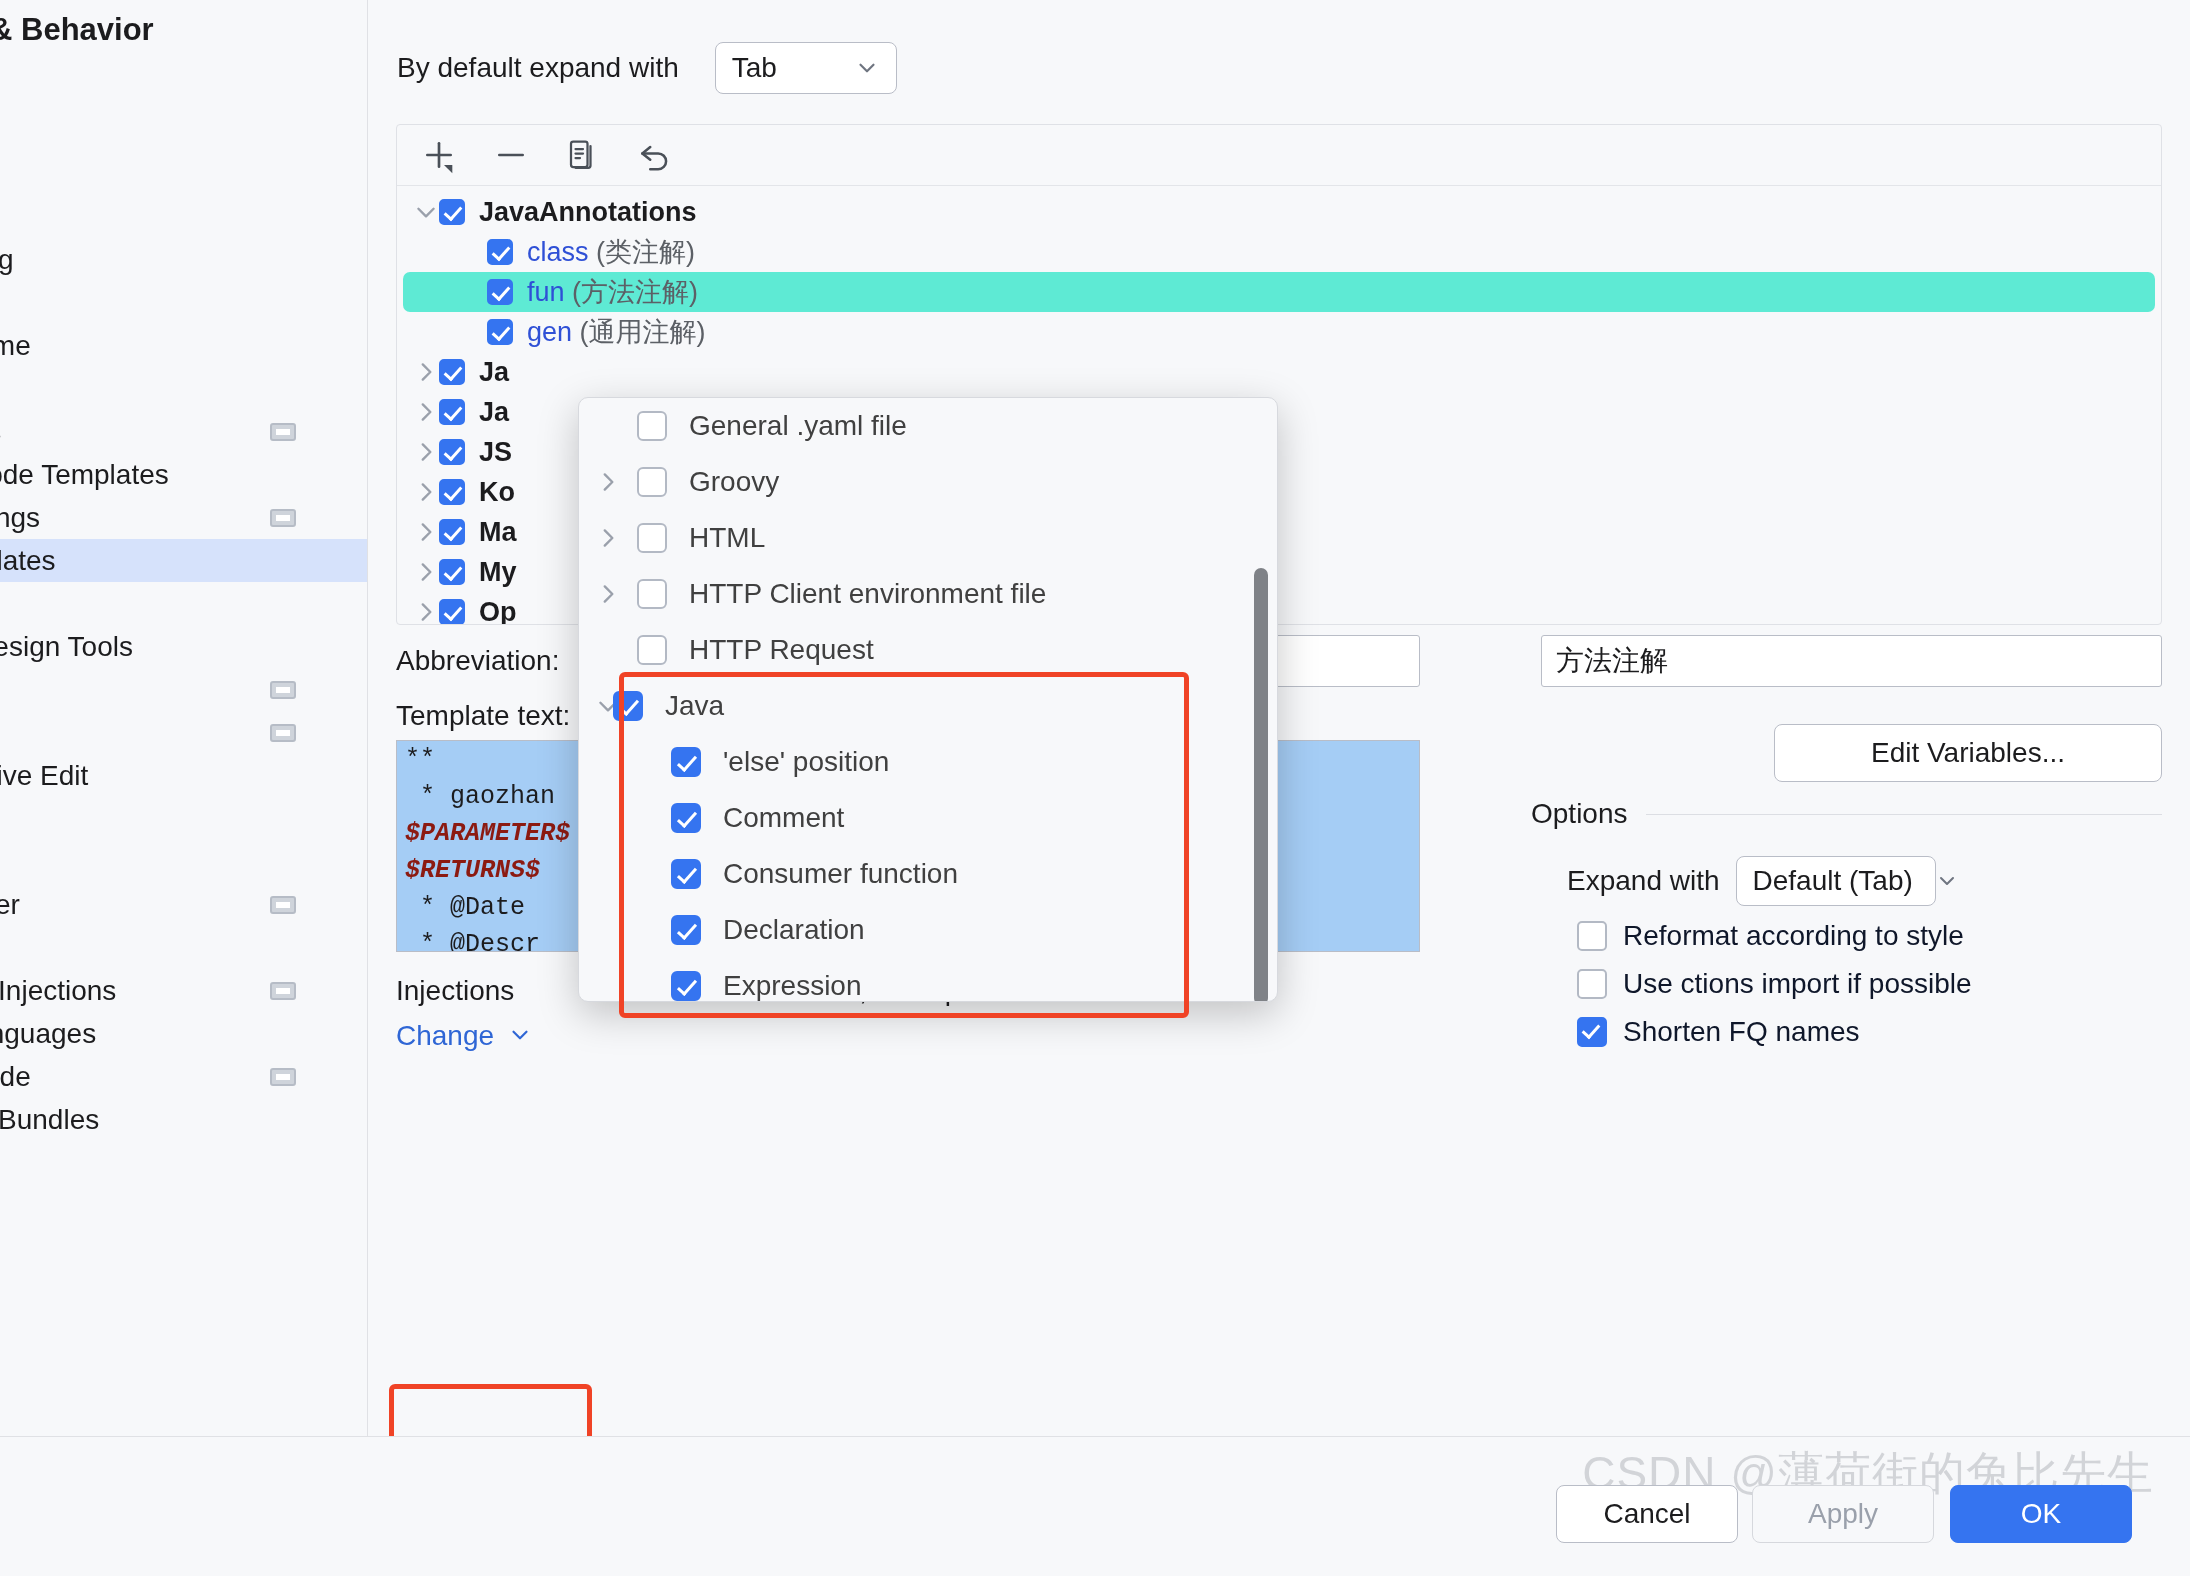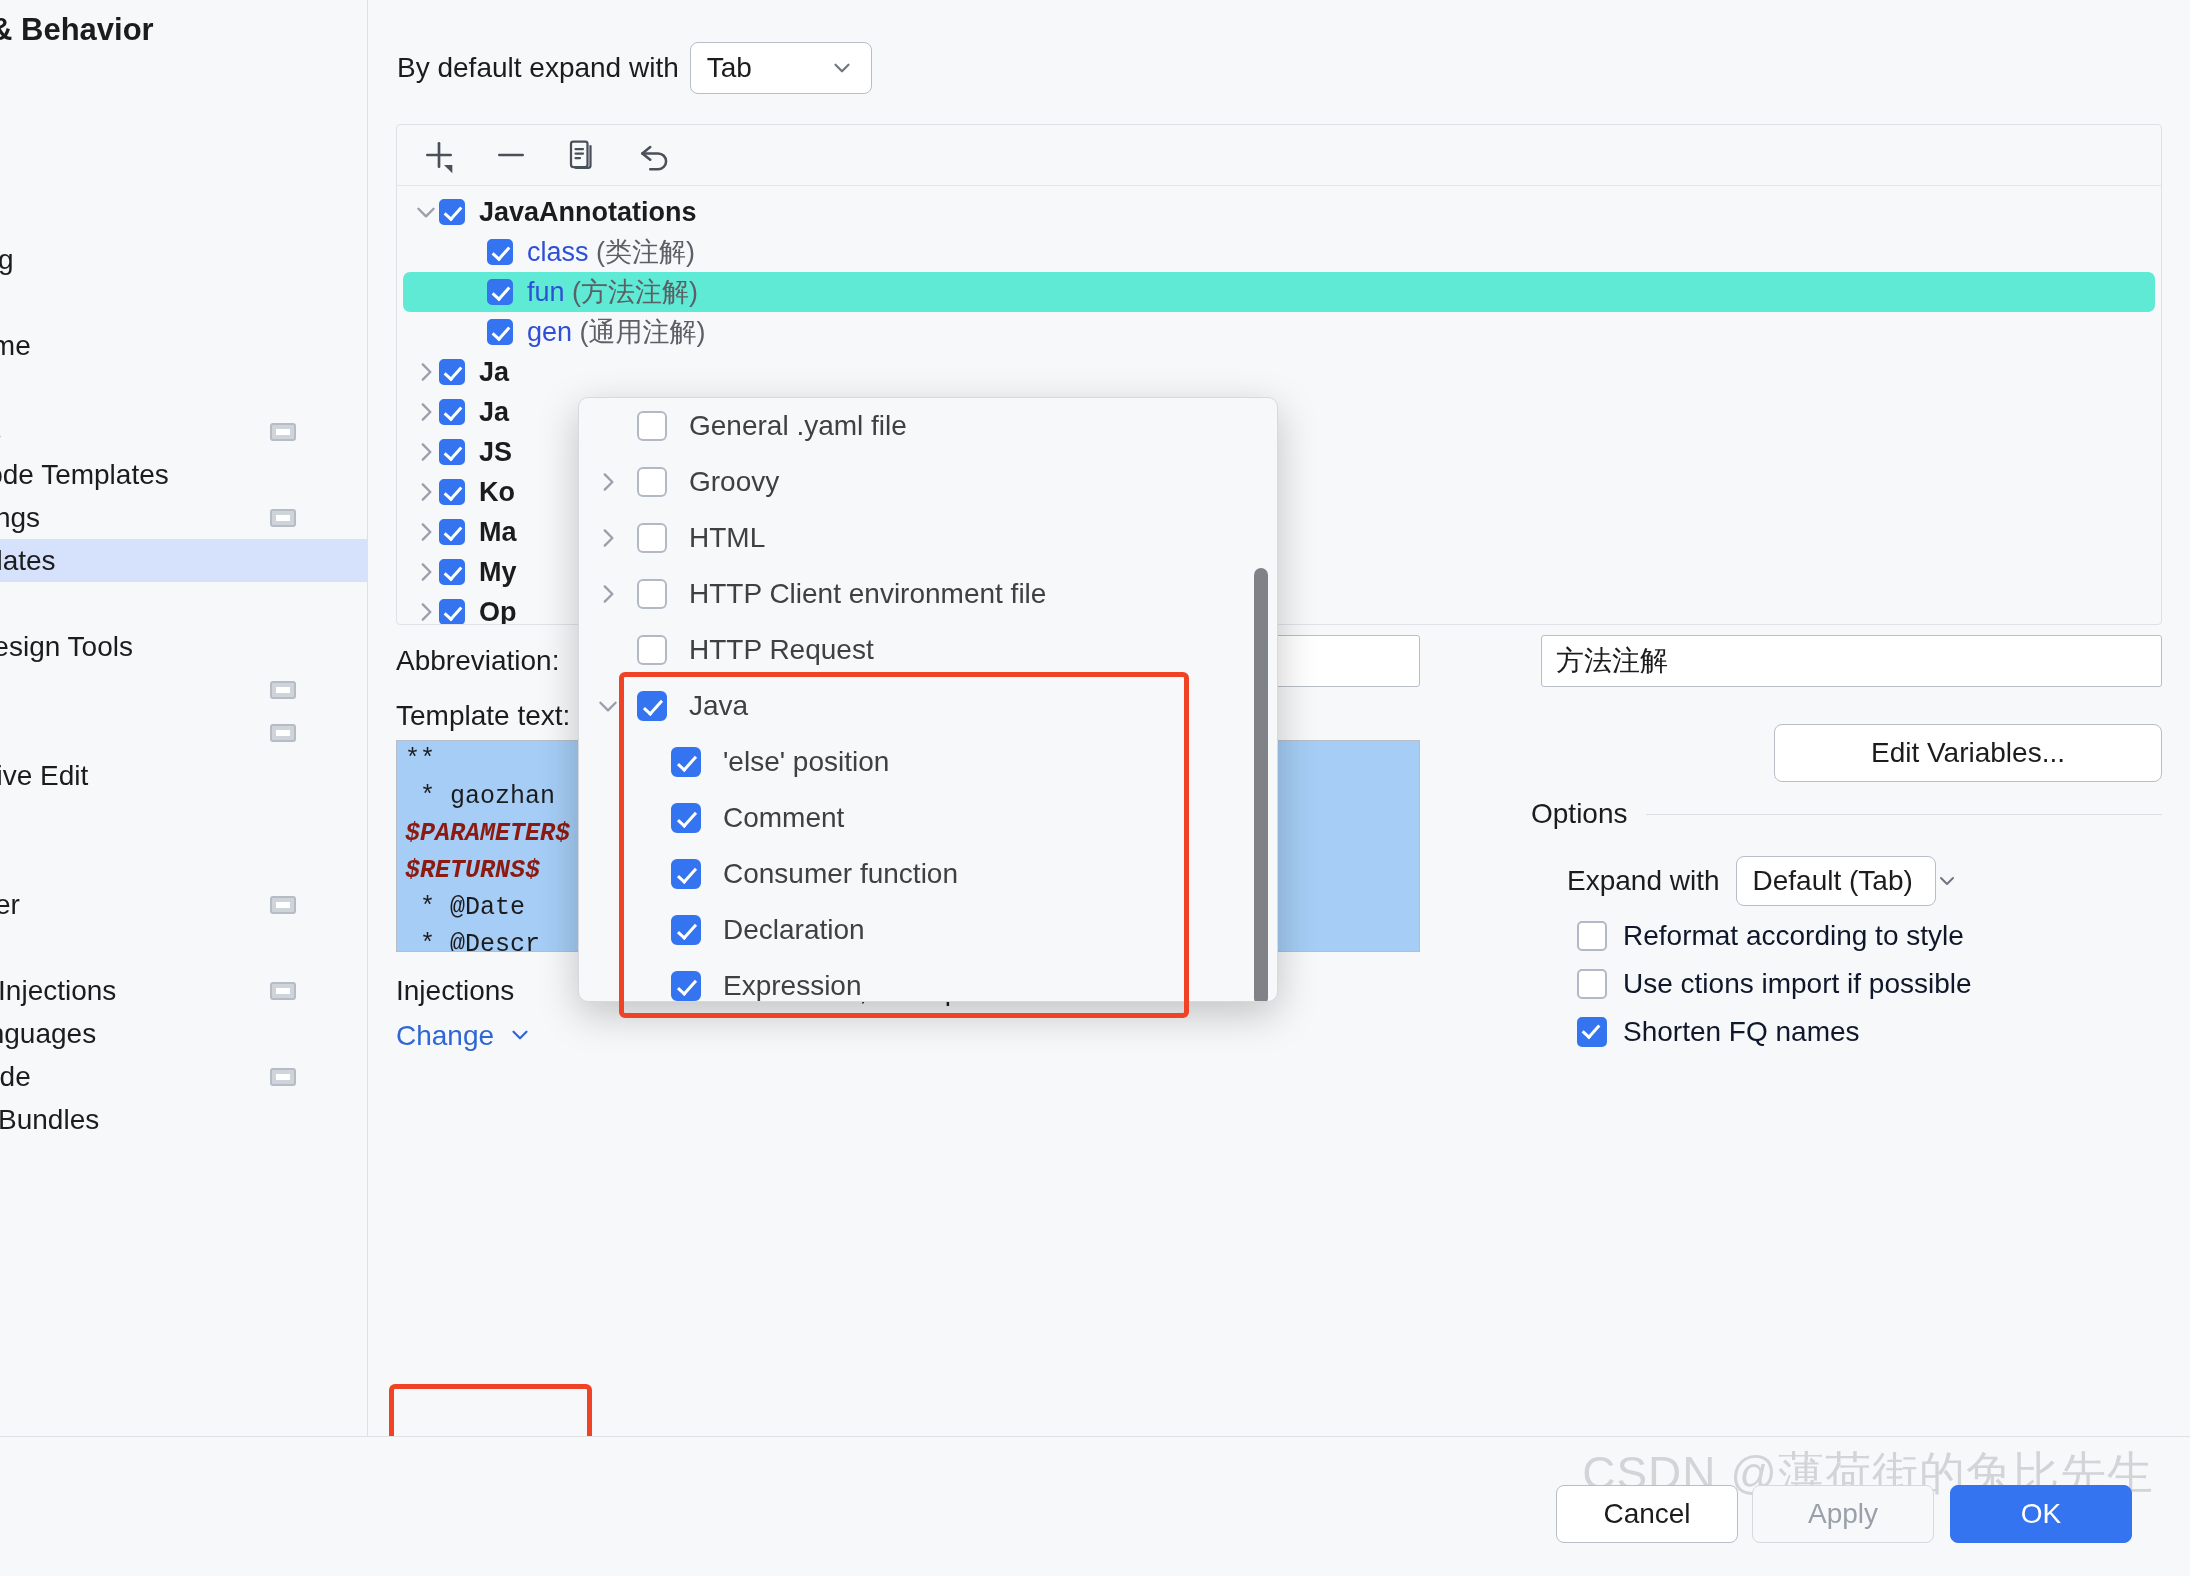--- a/index.html
+++ b/index.html
@@ -41,21 +41,21 @@
     width: 14px; height: 6px; background: #ffffff;
   }
 
   
   #main {
     position: absolute; left: 369px; top: 0; right: 0; height: 1436px;
     background: #f7f8fa;
   }
   #expand-row {
     position: absolute; left: 28px; top: 42px;
-    display: flex; align-items: center; gap: 11px;
+    display: flex; align-items: center; gap: 36px;
   }
   #expand-label { font-size: 28px; color: #1c1c1e; white-space: nowrap; }
   .combo {
     position: relative; background: #fff;
     border: 1px solid #b9bdc7; border-radius: 8px;
     display: flex; align-items: center;
     padding: 0 16px;
   }
   .combo .val { font-size: 28px; color: #1c1c1e; white-space: nowrap; }
   .combo .chev { margin-left: auto; padding-left: 22px; display: flex; }
@@ -515,21 +515,21 @@
             </svg>
           </span>
           <span class="pcb"></span>
           <span class="plabel">HTTP Client environment file</span>
         </div>
         <div class="pnode ind1" style="padding-left: 58px;">
           <span style="position: absolute; left: 0px; width: 58px; display: flex; justify-content: center;"></span>
           <span class="pcb"></span>
           <span class="plabel">HTTP Request</span>
         </div>
-        <div class="pnode ind1" style="padding-left: 58px;">
+        <div class="pnode ind1" style="padding-left: 34px;">
           <span style="position: absolute; left: 0px; width: 58px; display: flex; justify-content: center;">
             <svg width="26" height="26" viewBox="0 0 24 24" fill="none" stroke="#9aa0ab" stroke-width="2.2" stroke-linecap="round" stroke-linejoin="round">
               <polyline points="5 9 12 16 19 9"></polyline>
             </svg>
           </span>
           <span class="pcb on"></span>
           <span class="plabel">Java</span>
         </div>
         <div class="pnode ind2" style="padding-left: 92px;">
           <span style="position: absolute; left: 0px; width: 58px; display: flex; justify-content: center;"></span>

